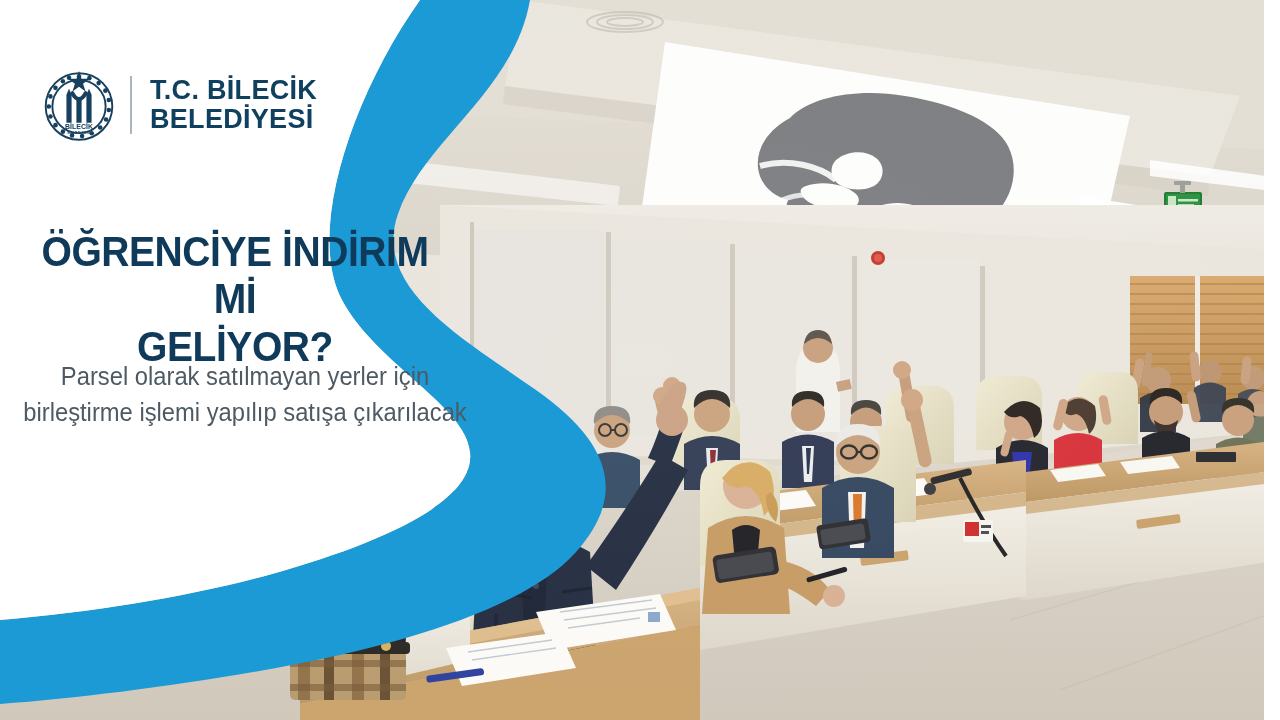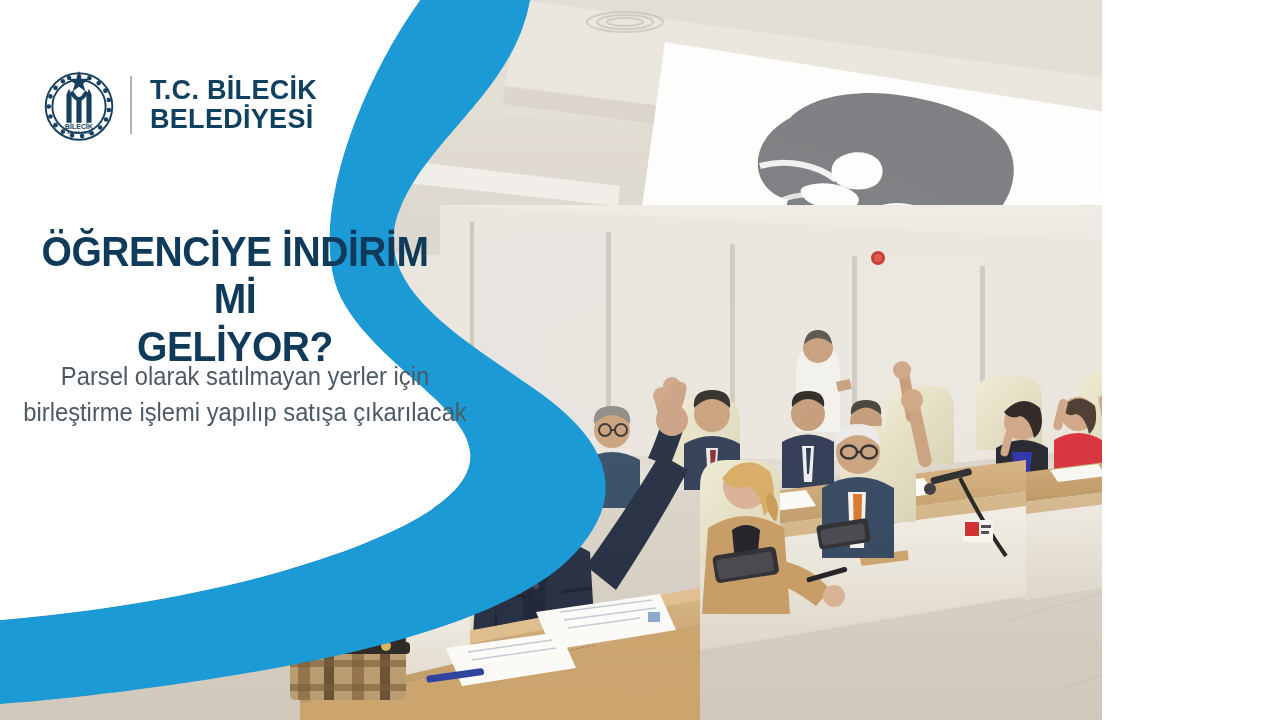--- a/index.html
+++ b/index.html
@@ -1,21 +1,21 @@
 <!DOCTYPE html>
 <html lang="tr"><head>
 <meta charset="utf-8">
 <title>Bilecik Belediyesi Haber Görseli</title>
 <style>
   html,body{margin:0;padding:0;background:#fff;}
   body{font-family:"Liberation Sans", sans-serif;}
 
   .stage{
     position:relative;
-    width:1102px;height:720px;
+    width:1264px;height:720px;
     overflow:hidden;
     background:#ffffff;
   }
 
   
   .photo{
     position:absolute;inset:0;
     overflow:hidden;
     background:#cfc9bd;
   }

